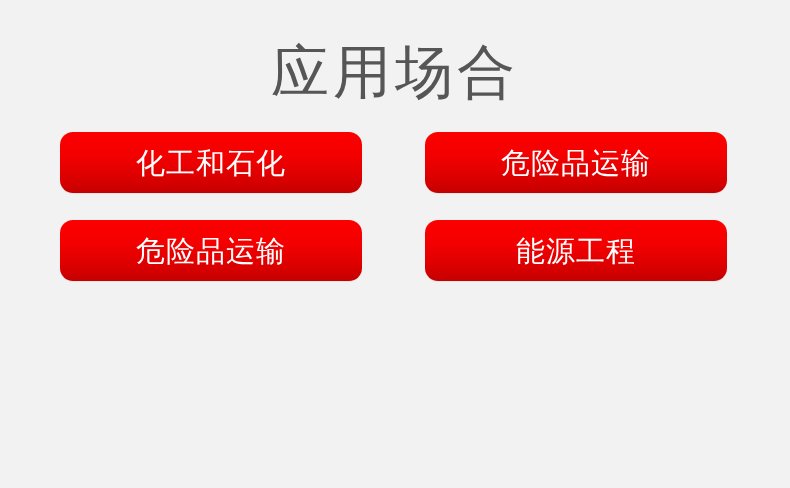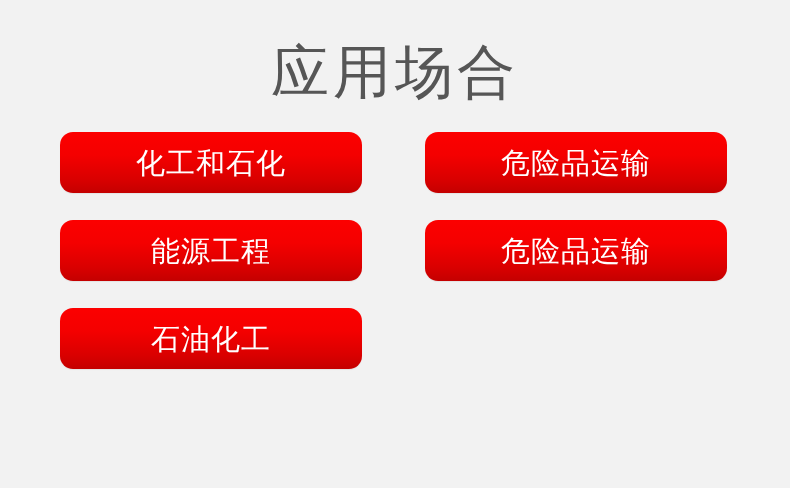--- a/index.html
+++ b/index.html
@@ -79,25 +79,22 @@
     </div>
 
 
     <div class="app-button">
       <span class="app-button-label">危险品运输</span>
     </div>
 
 
 
     <div class="app-button">
-      <span class="app-button-label">能源工程</span>
-    </div>
-
-    <div class="app-button">
       <span class="app-button-label">危险品运输</span>
     </div>
 
     <div class="app-button">
-      <span class="app-button-label">石油化工</span>
+      <span class="app-button-label">能源工程</span>
     </div>
+
 
   </div>
 </div>
 
 </body></html>

